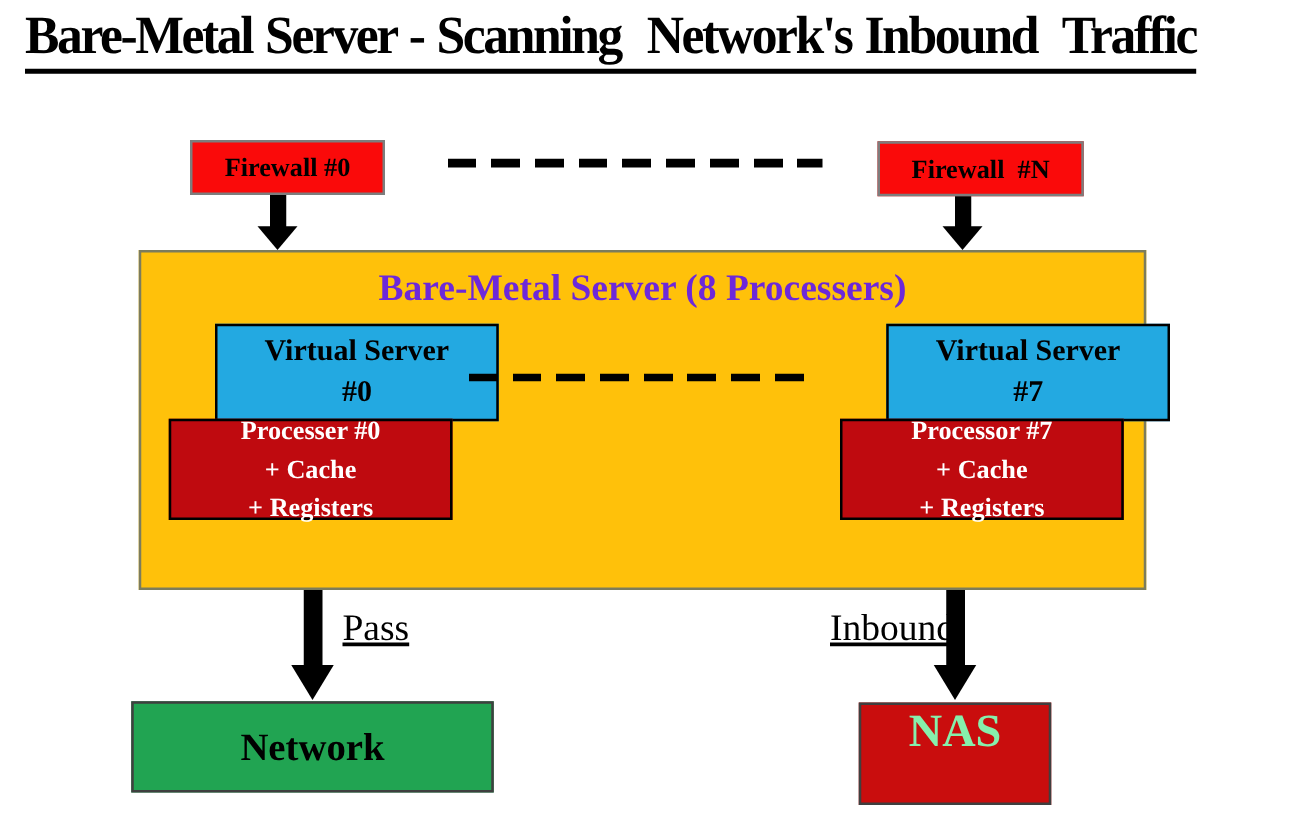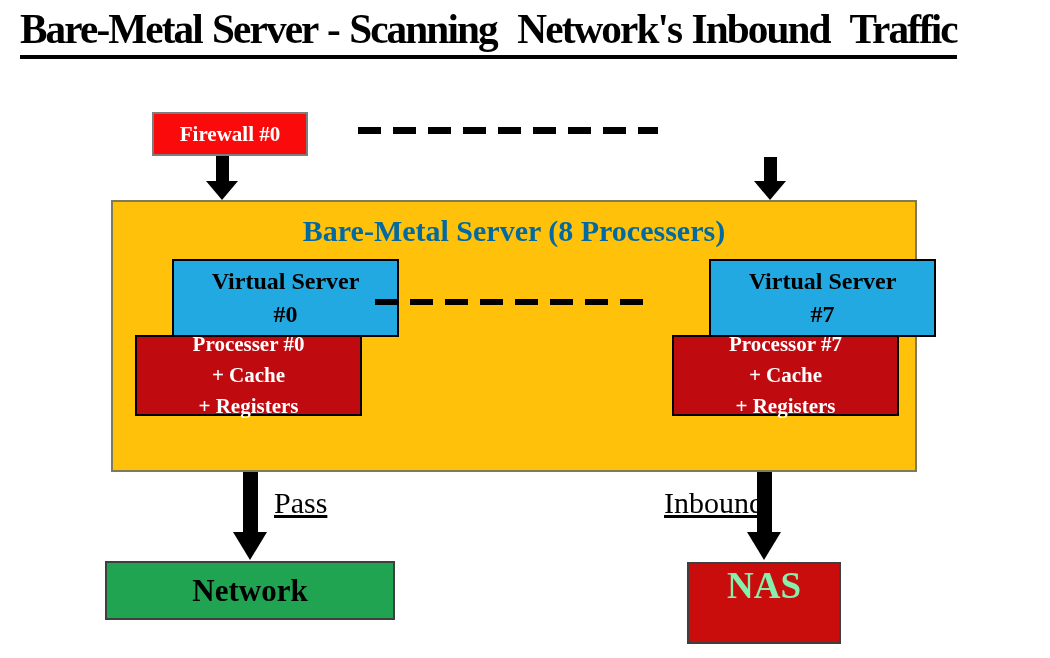--- a/index.html
+++ b/index.html
@@ -35,21 +35,21 @@
   
   .fw-box {
     position: absolute;
     background: #fa0a0a;
     border: 2px solid #7d7d7d;
     display: flex;
     align-items: center;
     justify-content: center;
     font-size: 21px;
     font-weight: bold;
-    color: #ffffff;
+    color: #000000;
     white-space: pre;
     box-sizing: border-box;
   }
   .fw0 { left: 152px; top: 112px; width: 156px; height: 44px; }
   .fwn { left: 702px; top: 113px; width: 165px; height: 44px; }
 
   
   .dash-line {
     position: absolute;
     background-image: repeating-linear-gradient(90deg, #000000 0px, #000000 23px, transparent 23px, transparent 35px);
@@ -99,21 +99,21 @@
     border: 2px solid #7c7c5c;
     box-sizing: border-box;
   }
   .server-title {
     position: absolute;
     left: 0; top: 12px;
     width: 100%;
     text-align: center;
     font-size: 30px;
     font-weight: bold;
-    color: #0369a1;
+    color: #6d28d9;
   }
   
   .stack {
     position: absolute;
     width: 227px;
   }
   .stack-left  { left: 22px;  top: 57px; }
   .stack-right { left: 559px; top: 57px; }
   .vs-box {
     width: 100%;
@@ -145,21 +145,21 @@
     font-size: 21px;
     font-weight: bold;
     color: #ffffff;
     line-height: 31px;
   }
 
   
   .network-box {
     position: absolute;
     left: 105px; top: 561px;
-    width: 290px; height: 59px;
+    width: 290px; height: 73px;
     background: #21a452;
     border: 2px solid #3f3f3f;
     box-sizing: border-box;
     display: flex;
     align-items: center;
     justify-content: center;
     font-size: 31px;
     font-weight: bold;
     color: #000000;
   }
@@ -182,20 +182,23 @@
 </head>
 <body>
 
 <div class="canvas">
 
   <div class="diagram-title">Bare-Metal Server - Scanning  Network's Inbound  Traffic</div>
 
   <div class="fw-box fw0">
     <span>Firewall #0</span>
   </div>
+  <div class="fw-box fwn">
+    <span>Firewall  #N</span>
+  </div>
 
   <div class="dash-line dash-top"></div>
 
   <div class="arrow-shaft shaft-fw0"></div>
   <div class="arrow-head head-fw0"></div>
   <div class="arrow-shaft shaft-fwn"></div>
   <div class="arrow-head head-fwn"></div>
 
   <div class="server-box">
     <div class="server-title">Bare-Metal Server (8 Processers)</div>

